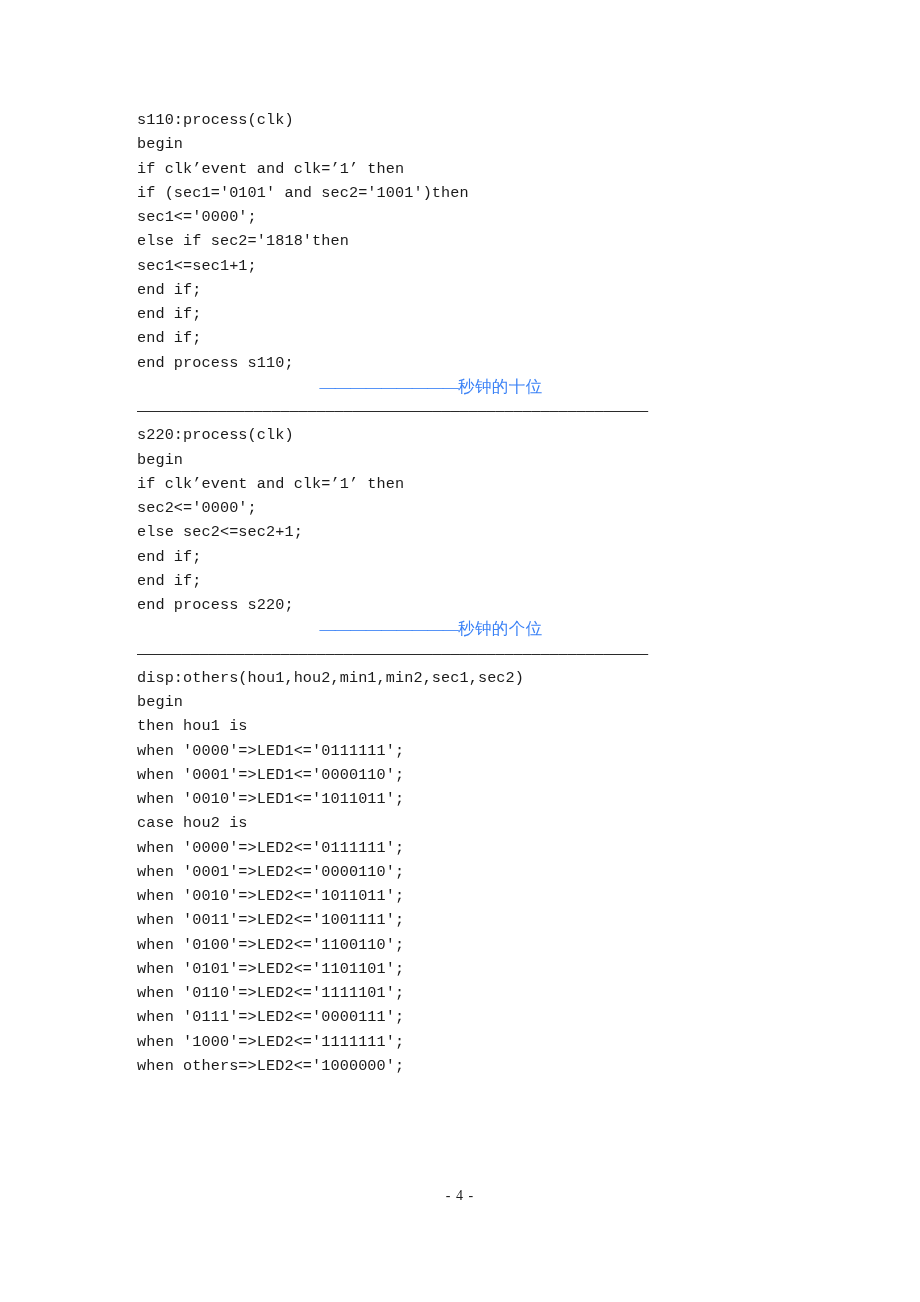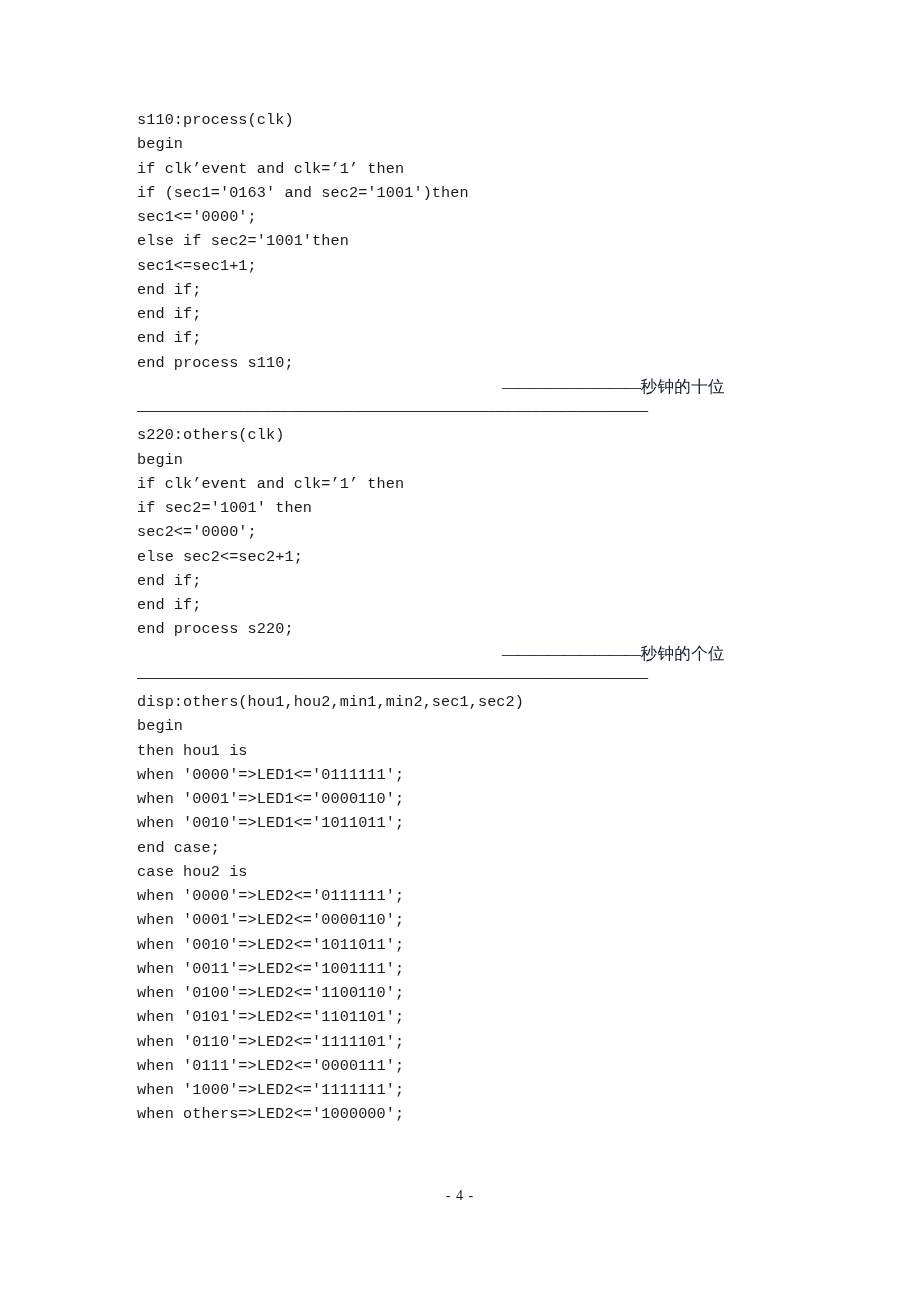--- a/index.html
+++ b/index.html
@@ -25,23 +25,23 @@
     font-family: "Liberation Mono", "DejaVu Sans Mono", monospace;
     font-size: 15.2px;
     line-height: 24.25px;
     color: #1a1a1a;
     white-space: pre;
     letter-spacing: 0.1px;
   }
   .annot-line {
     line-height: 24.25px;
     height: 24.25px;
-    text-align: right;
+    text-align: center;
     white-space: nowrap;
-    color: #0f172a;
+    color: #3b82f6;
     padding-right: 12px;
   }
   .annot-dashes {
     font-family: "Liberation Serif", "DejaVu Serif", serif;
     font-size: 16px;
     letter-spacing: -0.6px;
   }
   .annot-cn {
     font-family: "Liberation Serif", "DejaVu Serif", serif;
     font-size: 16.5px;
@@ -70,48 +70,46 @@
 </style>
 </head>
 <body>
 
 <div class="page">
 
   <div class="content">
       <div class="code-line">s110:process(clk)</div>
       <div class="code-line">begin</div>
       <div class="code-line">if clk’event and clk=’1’ then</div>
-      <div class="code-line">if (sec1=′0163′ and sec2=′1001′)then</div>
+      <div class="code-line">if (sec1=′0101′ and sec2=′1001′)then</div>
       <div class="code-line">sec1&lt;=′0000′;</div>
-      <div class="code-line">else if sec2=′1001′then</div>
+      <div class="code-line">else if sec2=′1818′then</div>
       <div class="code-line">sec1&lt;=sec1+1;</div>
       <div class="code-line">end if;</div>
       <div class="code-line">end if;</div>
       <div class="code-line">end if;</div>
       <div class="code-line">end process s110;</div>
       <div class="annot-line"><span class="annot-dashes">—————————</span><span class="annot-cn">秒钟的十位</span></div>
       <div class="sep-line">—————————————————————————————————————————————————————————</div>
-      <div class="code-line">s220:others(clk)</div>
+      <div class="code-line">s220:process(clk)</div>
       <div class="code-line">begin</div>
       <div class="code-line">if clk’event and clk=’1’ then</div>
-      <div class="code-line">if sec2=′1001′ then</div>
       <div class="code-line">sec2&lt;=′0000′;</div>
       <div class="code-line">else sec2&lt;=sec2+1;</div>
       <div class="code-line">end if;</div>
       <div class="code-line">end if;</div>
       <div class="code-line">end process s220;</div>
       <div class="annot-line"><span class="annot-dashes">—————————</span><span class="annot-cn">秒钟的个位</span></div>
       <div class="sep-line">—————————————————————————————————————————————————————————</div>
       <div class="code-line">disp:others(hou1,hou2,min1,min2,sec1,sec2)</div>
       <div class="code-line">begin</div>
       <div class="code-line">then hou1 is</div>
       <div class="code-line">when ′0000′=&gt;LED1&lt;=′0111111′;</div>
       <div class="code-line">when ′0001′=&gt;LED1&lt;=′0000110′;</div>
       <div class="code-line">when ′0010′=&gt;LED1&lt;=′1011011′;</div>
-      <div class="code-line">end case;</div>
       <div class="code-line">case hou2 is</div>
       <div class="code-line">when ′0000′=&gt;LED2&lt;=′0111111′;</div>
       <div class="code-line">when ′0001′=&gt;LED2&lt;=′0000110′;</div>
       <div class="code-line">when ′0010′=&gt;LED2&lt;=′1011011′;</div>
       <div class="code-line">when ′0011′=&gt;LED2&lt;=′1001111′;</div>
       <div class="code-line">when ′0100′=&gt;LED2&lt;=′1100110′;</div>
       <div class="code-line">when ′0101′=&gt;LED2&lt;=′1101101′;</div>
       <div class="code-line">when ′0110′=&gt;LED2&lt;=′1111101′;</div>
       <div class="code-line">when ′0111′=&gt;LED2&lt;=′0000111′;</div>
       <div class="code-line">when ′1000′=&gt;LED2&lt;=′1111111′;</div>

